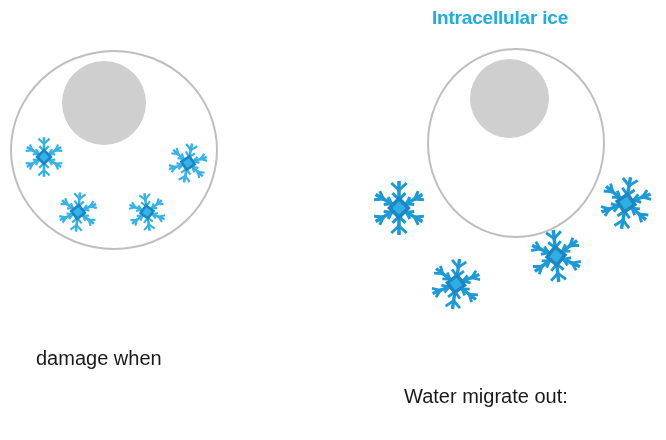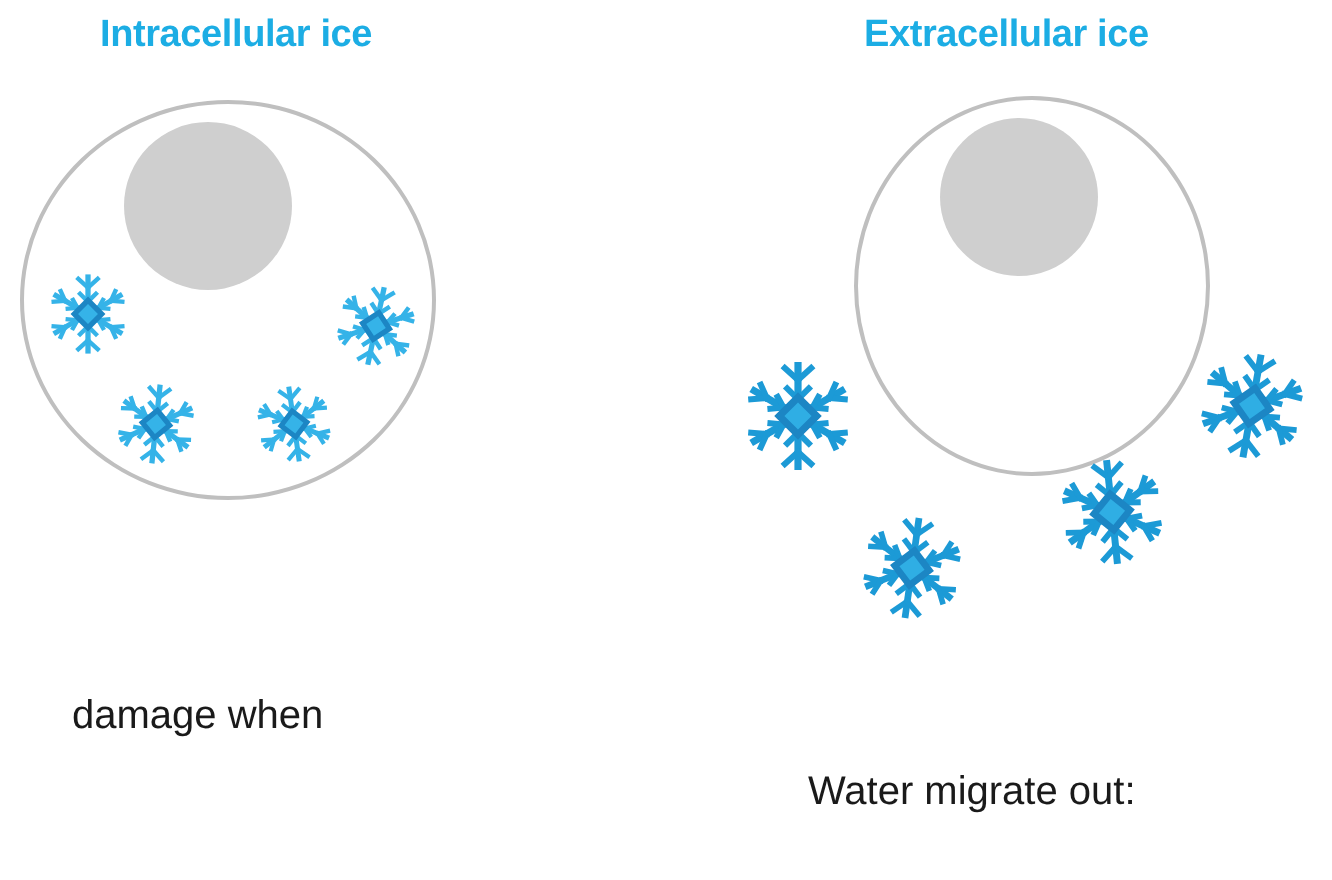--- a/index.html
+++ b/index.html
@@ -67,21 +67,20 @@
     white-space: pre;
   }
   #text-left  { left: 36px;  top: 287px; }
   #text-right { left: 404px; top: 325px; }
 </style>
 </head>
 <body>
 
 <div id="stage">
 
-  <div id="title-left" class="panel-title">Intracellular ice</div>
 
   <div id="cell-left" class="cell"></div>
 
   <div id="nucleus-left" class="nucleus"></div>
 
   <div class="snowflake" style="left:44px; top:157px; transform:translate(-50%,-50%) rotate(0deg);">
     <svg width="44" height="44" viewBox="0 0 100 100" aria-hidden="true">
       <g stroke="#35B3E8" stroke-width="6" stroke-linecap="square" fill="none">
         <g>
           <line x1="50" y1="8" x2="50" y2="92"></line>
@@ -234,21 +233,21 @@
         <rect x="39" y="39" width="22" height="22" transform="rotate(45 50 50)" stroke="#1C86C4" stroke-width="6" fill="#35B3E8"></rect>
       </g>
     </svg>
   </div>
 
   <div id="text-left" class="body-text">
     <div>damage when</div>
     
   </div>
 
-  <div id="title-right" class="panel-title">Extracellular ice</div>
+  <div id="title-right" class="panel-title">Intracellular ice</div>
 
   <div id="cell-right" class="cell"></div>
 
   <div id="nucleus-right" class="nucleus"></div>
 
   <div class="snowflake" style="left:399px; top:208px; transform:translate(-50%,-50%) rotate(0deg);">
     <svg width="60" height="60" viewBox="0 0 100 100" aria-hidden="true">
       <g stroke="#1C9AD6" stroke-width="6" stroke-linecap="square" fill="none">
         <g>
           <line x1="50" y1="8" x2="50" y2="92"></line>

